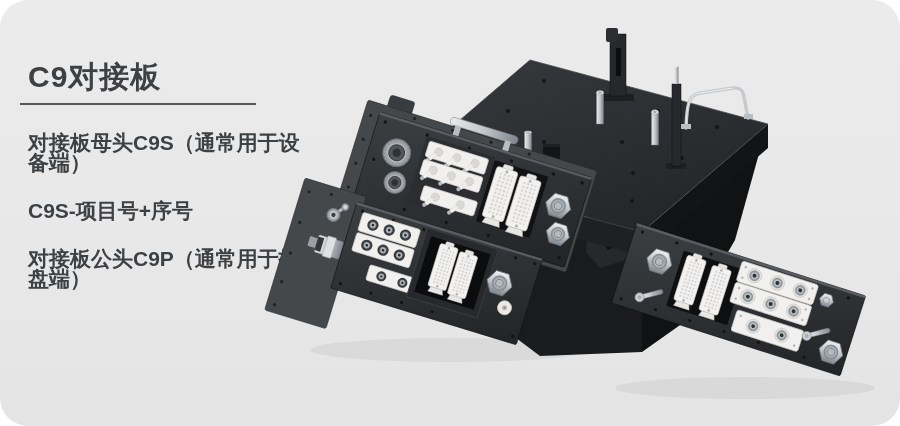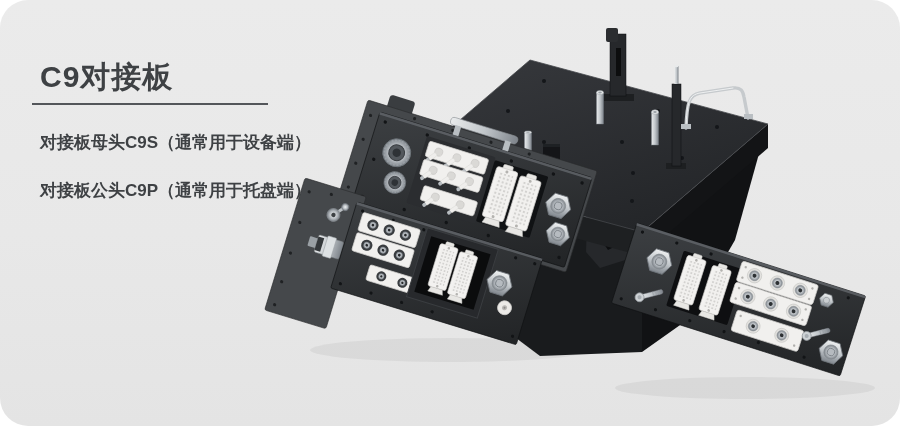--- a/index.html
+++ b/index.html
@@ -1,33 +1,34 @@
 <!DOCTYPE html>
 <html><head>
 <meta charset="utf-8">
 <style>
   html,body{margin:0;padding:0;background:#ffffff;}
   .stage{position:relative;width:900px;height:426px;font-family:"Liberation Sans","DejaVu Sans",sans-serif;overflow:hidden;}
   .card{position:absolute;inset:0;border-radius:28px;background:linear-gradient(180deg,#ebebeb 0%,#e8e8e8 55%,#e4e4e4 100%);}
-  .info{position:absolute;left:32px;top:60px;width:300px;}
+  .info{position:absolute;left:20px;top:60px;width:300px;}
   .title{margin:0 0 0 8px;font-size:30px;line-height:34px;font-weight:700;color:#3e4144;letter-spacing:1px;}
   .rule{width:236px;height:2px;background:#53565a;margin-top:9px;}
-  .spec{margin:28px 0 0 8px;font-size:17px;line-height:20px;font-weight:700;color:#3e4144;}
+  .spec{margin:28px 0 0 8px;font-size:21px;line-height:20px;font-weight:700;color:#3e4144;}
   .render{position:absolute;inset:0;}
 </style>
 </head>
 <body>
 
 <div class="stage">
   <div class="card">
 
     <div class="info">
       <h1 class="title">C9对接板</h1>
       <div class="rule"></div>
       <p class="spec">对接板母头C9S（通常用于设备端）</p>
+      <p class="spec">C9S-项目号+序号</p>
       <p class="spec">对接板公头C9P（通常用于托盘端）</p>
     </div>
 
     <svg class="render" viewBox="0 0 900 426" xmlns="http://www.w3.org/2000/svg" xmlns:xlink="http://www.w3.org/1999/xlink">
       <defs>
         <linearGradient id="mv" x1="0" y1="0" x2="0" y2="1">
           <stop offset="0" stop-color="#eef0f1"></stop>
             <stop offset="0.5" stop-color="#c2c7cb"></stop>
             <stop offset="1" stop-color="#80868d"></stop>
         </linearGradient>

